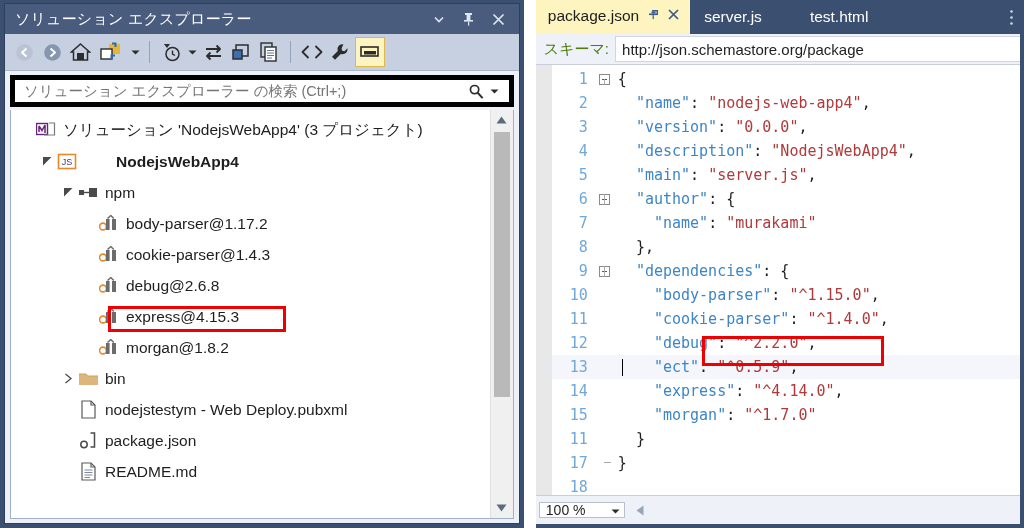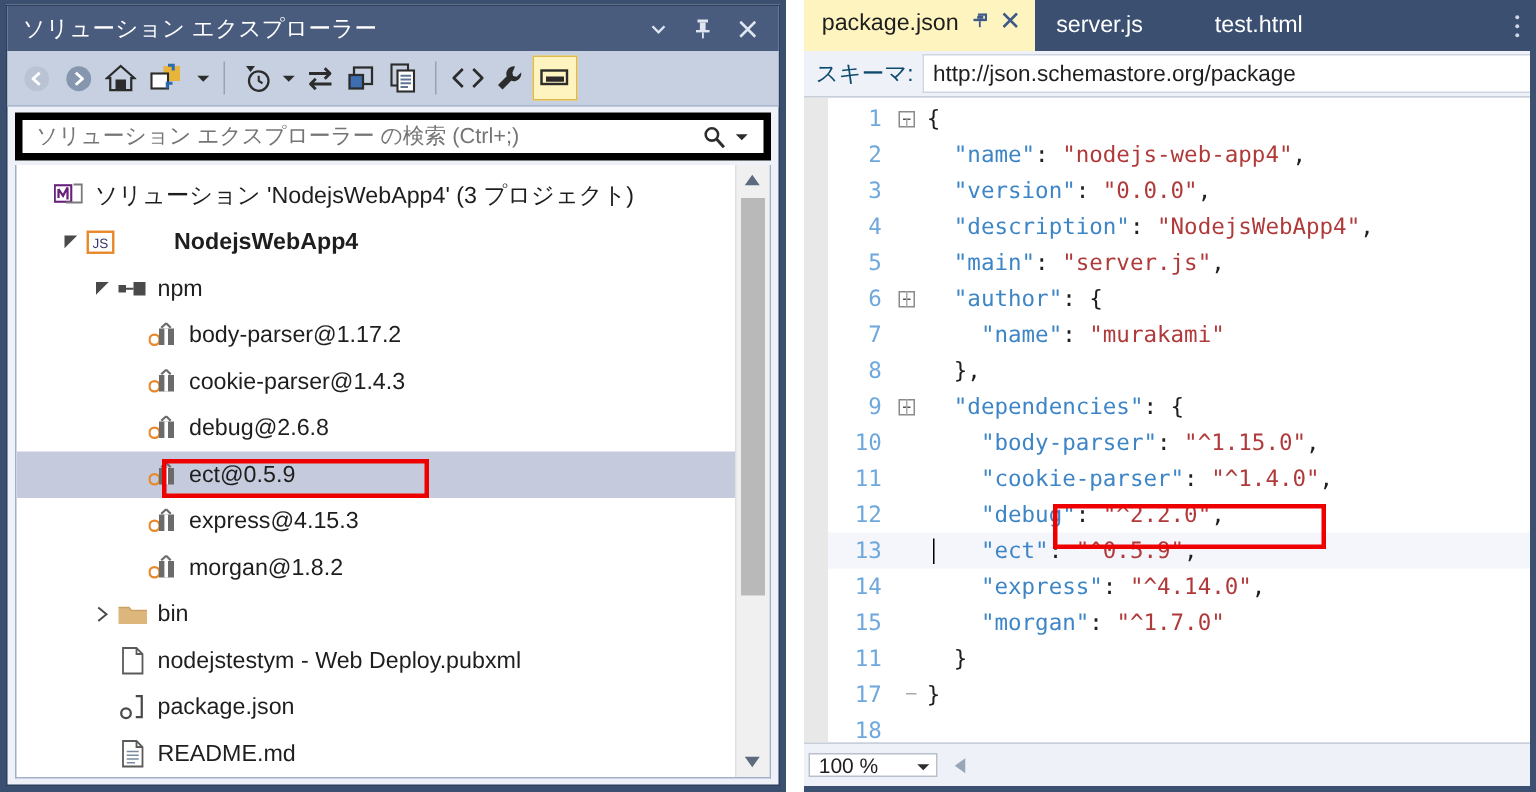--- a/index.html
+++ b/index.html
@@ -177,21 +177,21 @@
     width: 14px; display: flex; align-items: center; justify-content: center;
   }
 
   .schema-bar {
     height: 30px; flex: 0 0 30px;
     background: #eef1f7;
     border-bottom: 1px solid #c8cfdb;
     display: flex; align-items: center;
     padding-left: 8px;
   }
-  .schema-label { font-size: 15px; color: #0c4a6e; padding-right: 6px; white-space: nowrap; }
+  .schema-label { font-size: 15px; color: #4d7c0f; padding-right: 6px; white-space: nowrap; }
   .schema-value {
     flex: 1 1 auto;
     background: #ffffff;
     border: 1px solid #cfd6e2;
     border-right: none;
     height: 26px;
     box-sizing: border-box;
     display: flex; align-items: center;
     padding-left: 6px;
     font-size: 15px;
@@ -493,33 +493,20 @@
               <span class="expander"></span>
               <span class="icon-box">
                 <svg width="21" height="19" viewBox="0 0 21 19">
                   <circle cx="4" cy="12.5" r="3.4" fill="none" stroke="#e8882a" stroke-width="1.6"></circle>
                   <rect x="7" y="5" width="10" height="11" fill="#6b6b6b"></rect>
                   <rect x="10.6" y="5" width="2.4" height="11" fill="#ffffff"></rect>
                   <path d="M8.5 4.5 L11.8 1.5 M14.8 4.5 L11.8 1.5" stroke="#6b6b6b" stroke-width="1.5"></path>
                 </svg>
               </span>
               <span class="node-label">debug@2.6.8</span>
-            </div>
-            <div class="node selected">
-              <span style="width: 69px; flex: 0 0 auto;"></span>
-              <span class="expander"></span>
-              <span class="icon-box">
-                <svg width="21" height="19" viewBox="0 0 21 19">
-                  <circle cx="4" cy="12.5" r="3.4" fill="none" stroke="#e8882a" stroke-width="1.6"></circle>
-                  <rect x="7" y="5" width="10" height="11" fill="#6b6b6b"></rect>
-                  <rect x="10.6" y="5" width="2.4" height="11" fill="#ffffff"></rect>
-                  <path d="M8.5 4.5 L11.8 1.5 M14.8 4.5 L11.8 1.5" stroke="#6b6b6b" stroke-width="1.5"></path>
-                </svg>
-              </span>
-              <span class="node-label">ect@0.5.9</span>
             </div>
             <div class="node">
               <span style="width: 69px; flex: 0 0 auto;"></span>
               <span class="expander"></span>
               <span class="icon-box">
                 <svg width="21" height="19" viewBox="0 0 21 19">
                   <circle cx="4" cy="12.5" r="3.4" fill="none" stroke="#e8882a" stroke-width="1.6"></circle>
                   <rect x="7" y="5" width="10" height="11" fill="#6b6b6b"></rect>
                   <rect x="10.6" y="5" width="2.4" height="11" fill="#ffffff"></rect>
                   <path d="M8.5 4.5 L11.8 1.5 M14.8 4.5 L11.8 1.5" stroke="#6b6b6b" stroke-width="1.5"></path>

